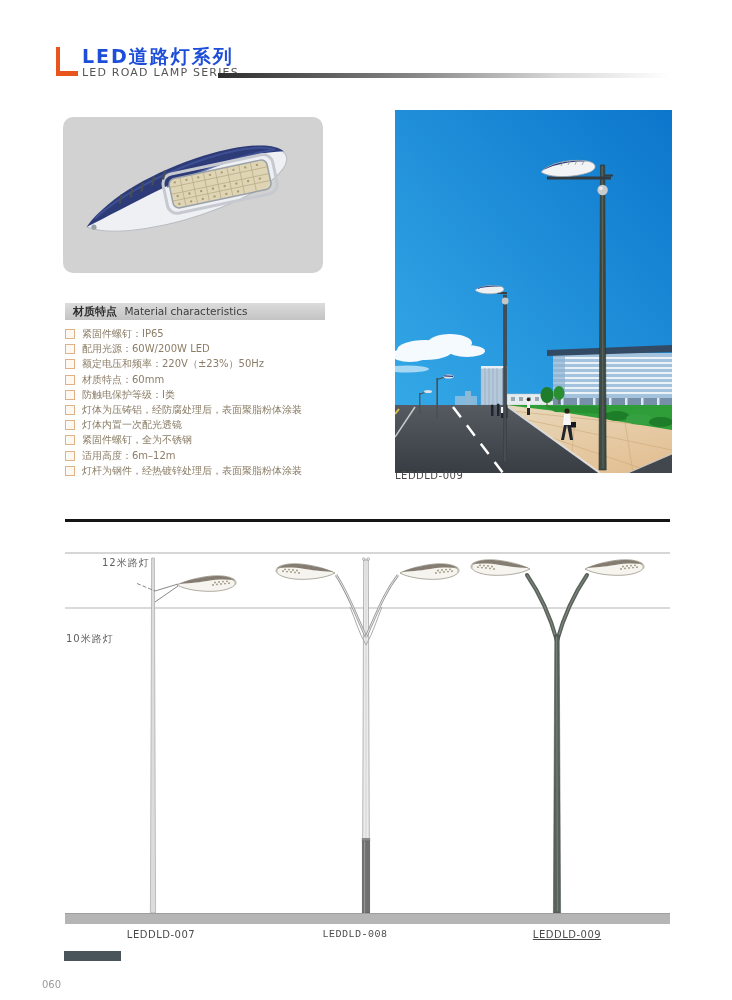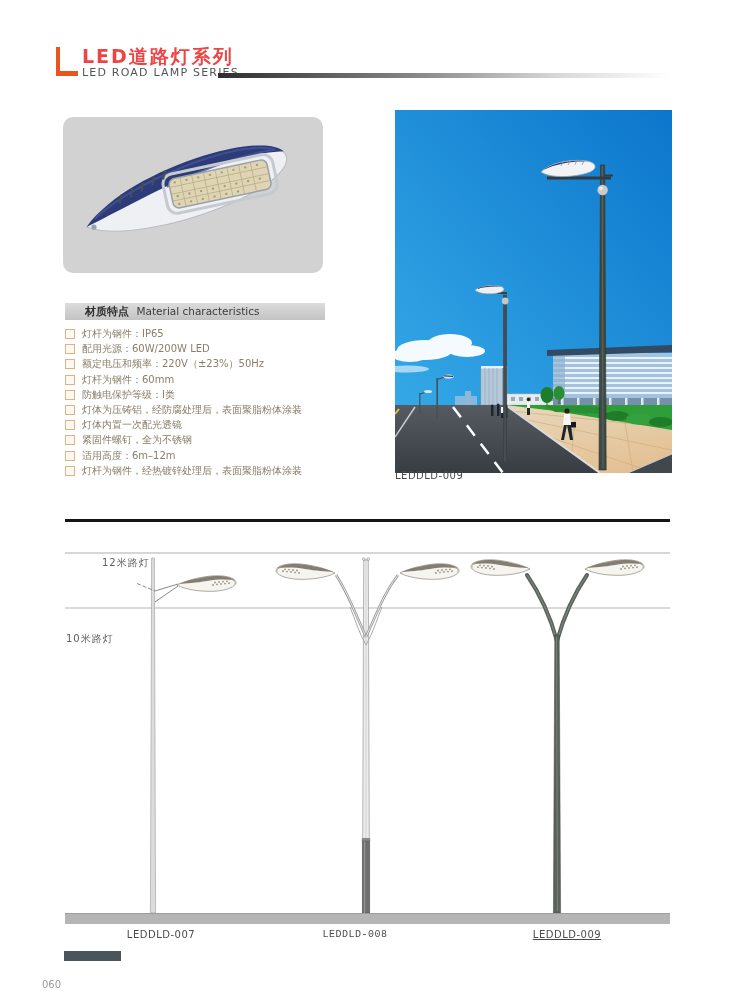--- a/index.html
+++ b/index.html
@@ -1,31 +1,31 @@
 <!DOCTYPE html>
 <html><head>
 <meta charset="utf-8">
 <style>
   html,body{margin:0;padding:0;background:#fff;}
   #page{position:relative;width:732px;height:1000px;background:#ffffff;overflow:hidden;
         font-family:"DejaVu Sans","Liberation Sans",sans-serif;}
   .abs{position:absolute;}
   
-  .title-cn{left:82px;top:44px;font-size:19px;font-weight:bold;color:#ef4444;letter-spacing:2px;}
+  .title-cn{left:82px;top:44px;font-size:19px;font-weight:bold;color:#1d4ed8;letter-spacing:2px;}
   .title-en{left:82px;top:66px;font-size:11px;color:#555;letter-spacing:1.2px;}
   .bracket-v{left:56px;top:47px;width:4px;height:29px;background:#e8551d;}
   .bracket-h{left:56px;top:71px;width:22px;height:5px;background:#e8551d;}
   .grad-bar{left:218px;top:73px;width:452px;height:5px;
             background:linear-gradient(to right,#2d2d2d,#8a8a8a 45%,#d8d8d8 75%,#ffffff);}
   
   .product-box{left:63px;top:117px;width:260px;height:156px;background:#d2d2d2;border-radius:10px;}
   
   .mat{left:65px;top:303px;width:260px;}
   .mat-header{height:17px;line-height:17px;background:linear-gradient(to bottom,#dcdcdc,#c3c3c3);
-              padding-left:20px;font-size:11px;color:#2f2f2f;}
+              padding-left:8px;font-size:11px;color:#2f2f2f;}
   .mat-header .cn{font-weight:bold;}
   .mat-header .en{font-weight:normal;color:#3c3c3c;margin-left:4px;font-size:10.5px;}
   .mat-list{margin-top:8px;}
   .m-item{display:flex;align-items:flex-start;margin-bottom:4.2px;}
   .chk{flex:none;width:8px;height:8px;border:1px solid #dfb184;background:#fdf9f1;
        margin-right:7px;margin-top:1px;}
   .m-txt{font-size:10px;line-height:11px;color:#8b7d67;white-space:nowrap;}
   
   .photo{left:395px;top:110px;width:277px;height:363px;}
   .photo-label{left:395px;top:470px;font-size:10px;color:#4a4a4a;letter-spacing:.5px;}
@@ -112,33 +112,33 @@
   </div>
 
   <div class="abs mat">
     <div class="mat-header">
       <span class="cn">材质特点</span>
       <span class="en">Material characteristics</span>
     </div>
     <div class="mat-list">
       <div class="m-item">
           <span class="chk"></span>
-          <span class="m-txt">灯杆为钢件：IP65</span>
+          <span class="m-txt">紧固件螺钉：IP65</span>
         </div>
       <div class="m-item">
           <span class="chk"></span>
           <span class="m-txt">配用光源：60W/200W LED</span>
         </div>
       <div class="m-item">
           <span class="chk"></span>
           <span class="m-txt">额定电压和频率：220V（±23%）50Hz</span>
         </div>
       <div class="m-item">
           <span class="chk"></span>
-          <span class="m-txt">灯杆为钢件：60mm</span>
+          <span class="m-txt">材质特点：60mm</span>
         </div>
       <div class="m-item">
           <span class="chk"></span>
           <span class="m-txt">防触电保护等级：I类</span>
         </div>
       <div class="m-item">
           <span class="chk"></span>
           <span class="m-txt">灯体为压铸铝，经防腐处理后，表面聚脂粉体涂装</span>
         </div>
       <div class="m-item">

